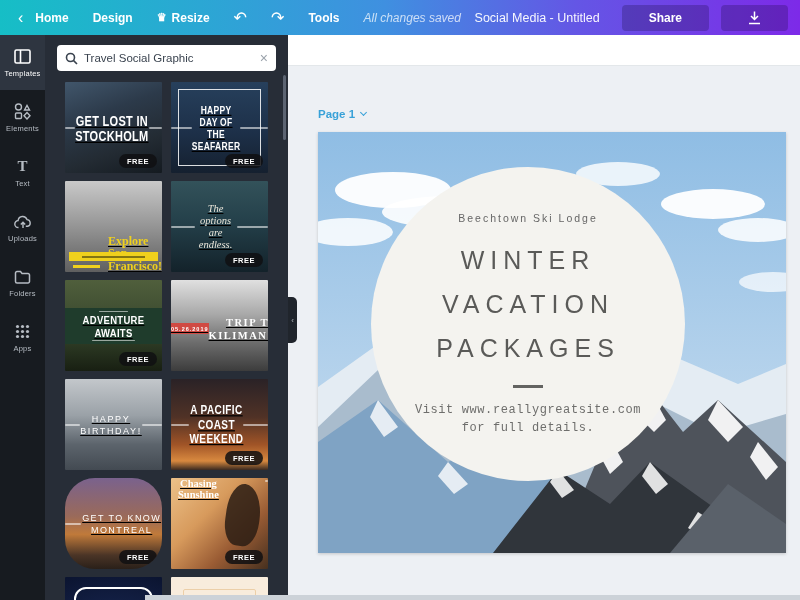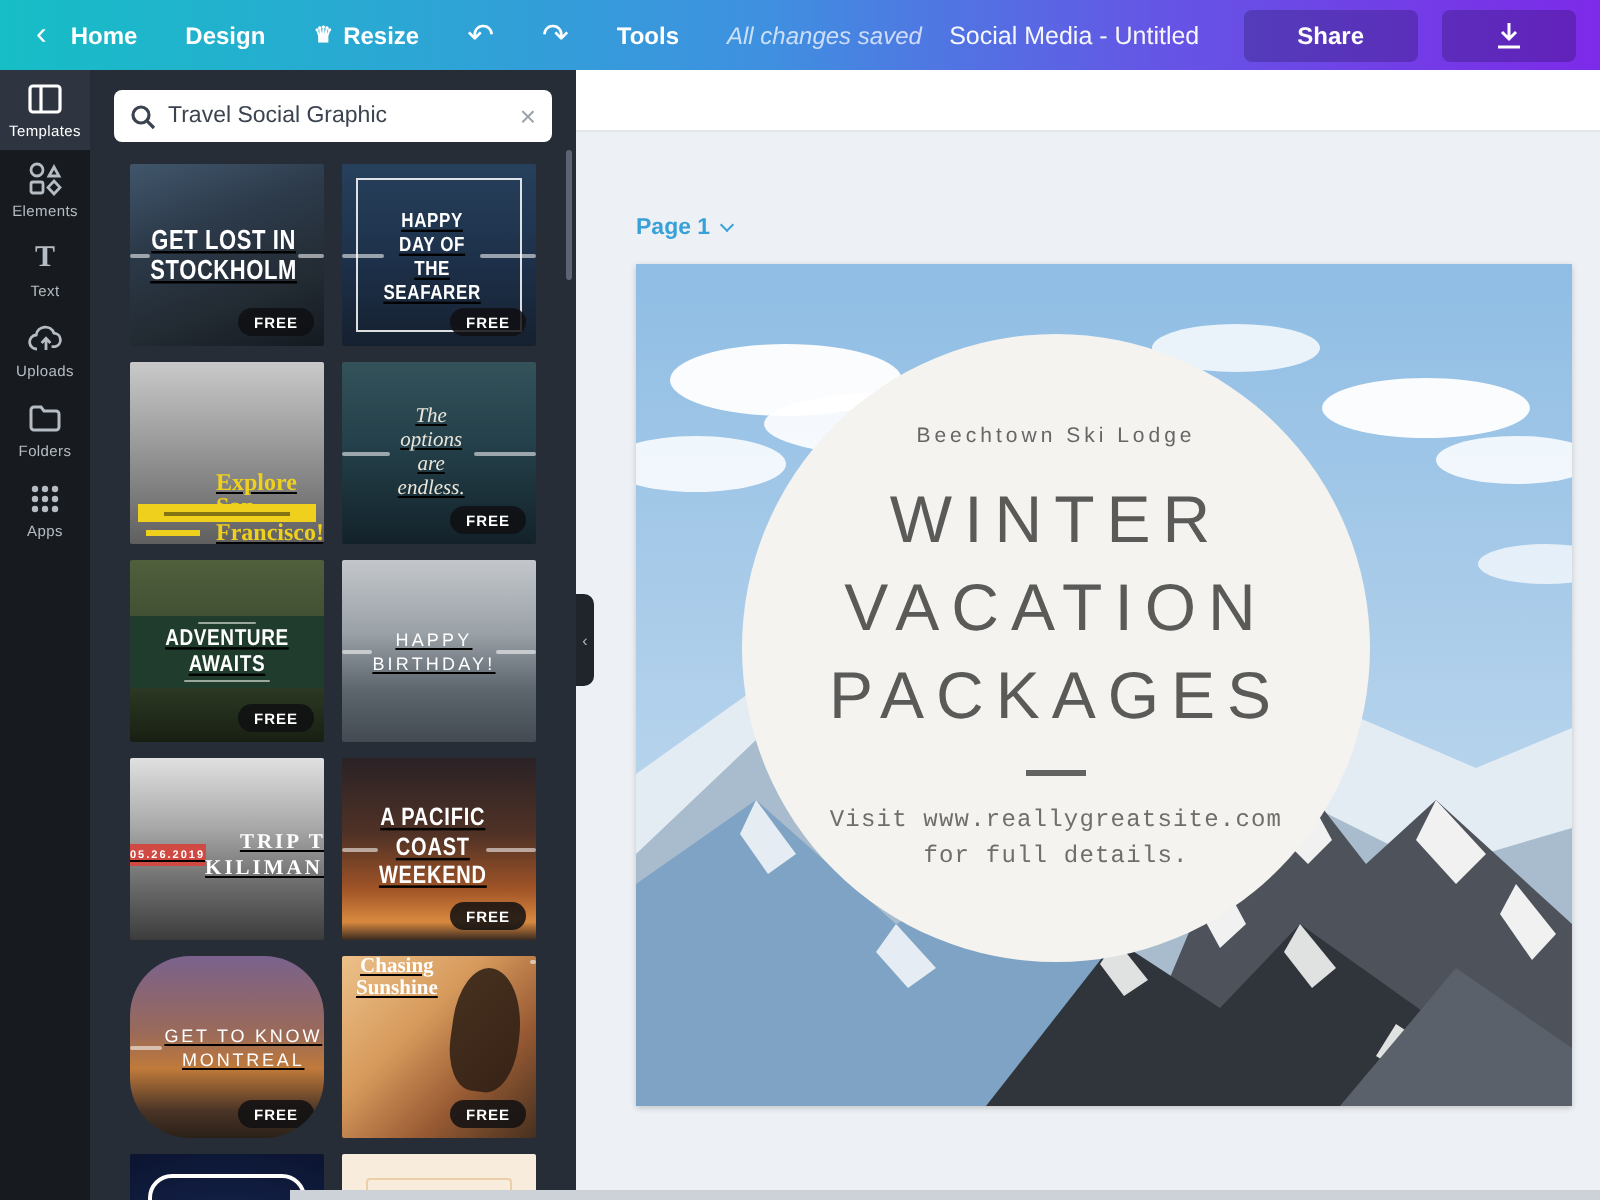--- a/index.html
+++ b/index.html
@@ -22,21 +22,21 @@
   .tb-btn { background:rgba(10,0,30,.22); border-radius:4px; padding:6px 27px; cursor:pointer;
     display:flex; align-items:center; gap:6px; }
   .publish-btn { background:#fff; color:#6a2ec7; border-radius:4px; padding:6px 12px;
     display:flex; align-items:center; gap:8px; cursor:pointer; }
   .chev { width:6px; height:6px; border-right:1.6px solid currentColor; border-bottom:1.6px solid currentColor;
     transform:rotate(45deg); margin-top:-3px; }
   .dl-svg { display:block; }
 
   
   .rail { position:absolute; top:35px; left:0; width:45px; height:565px; background:#171b20; }
-  .rail-item { height:40px; display:flex; flex-direction:column; align-items:center; justify-content:center;
+  .rail-item { height:55px; display:flex; flex-direction:column; align-items:center; justify-content:center;
     gap:3px; cursor:pointer; color:#b6bcc3; }
   .rail-item.active { background:#2e3540; color:#fff; }
   .rail-label { font-size:7.5px; letter-spacing:.2px; }
   .rail-ic { width:18px; height:18px; display:flex; align-items:center; justify-content:center; }
   .rail-ic svg { display:block; }
   .text-glyph { font-family:"Liberation Serif", serif; font-size:15px; font-weight:bold; line-height:1; }
 
   
   .panel { position:absolute; top:35px; left:45px; width:243px; height:565px; background:#272d37; overflow:hidden; }
   .searchbox { position:absolute; top:10px; left:12px; width:219px; height:26px; background:#fff;
@@ -107,21 +107,21 @@
   .page-label { position:absolute; left:30px; top:73px; color:#38a1d8; font-size:11.5px; font-weight:bold;
     display:flex; align-items:center; gap:6px; cursor:pointer; }
   .page-label .chev { border-color:#38a1d8; width:5px; height:5px; }
   .design { position:absolute; left:30px; top:97px; width:468px; height:421px;
     box-shadow:0 1px 3px rgba(0,0,0,.18); cursor:pointer; background:#9ec4e4; }
   .design svg { display:block; }
   .circle-text { position:absolute; left:52px; top:34px; width:316px; height:316px;
     display:flex; flex-direction:column; align-items:center; justify-content:center;
     text-align:center; color:#5e5e5c; }
   .kicker { font-size:10.5px; letter-spacing:2px; color:#666; margin-bottom:14px; }
-  .big-line { font-size:33px; font-weight:300; letter-spacing:6px; line-height:44px; color:#5a5a58; }
+  .big-line { font-size:25px; font-weight:300; letter-spacing:6px; line-height:44px; color:#5a5a58; }
   .divider { width:30px; height:3px; background:#636361; margin:15px auto 13px; }
   .foot-line { font-size:12px; letter-spacing:.6px; line-height:18px; color:#6e6e6c;font-family:Liberation Mono, monospace; }
 
   .window-edge { position:absolute; left:145px; bottom:0; width:655px; height:5px; background:#ccd2d8; }
 </style>
 </head>
 <body>
 
 <div class="app">
 
@@ -252,29 +252,29 @@
         <span class="free">FREE</span>
       </div>
       <div class="card t5">
         <div class="block">
           <i class="bar w30"></i>
           <div class="ttl">ADVENTURE AWAITS</div>
           <i class="bar w45"></i>
         </div>
         <span class="free">FREE</span>
       </div>
-      <div class="card t6">
-        <i class="bar w45"></i>
-        <div class="ttl">HAPPY BIRTHDAY!</div>
-        <i class="bar w60"></i>
-
-      </div>
       <div class="card t7">
         <div class="banner">05.26.2019</div>
         <div class="ttl">TRIP TO KILIMANJARO</div>
+        <i class="bar w60"></i>
+
+      </div>
+      <div class="card t6">
+        <i class="bar w45"></i>
+        <div class="ttl">HAPPY BIRTHDAY!</div>
         <i class="bar w60"></i>
 
       </div>
       <div class="card t8">
         <i class="bar w45"></i>
         <div class="ttl">A PACIFIC COAST WEEKEND</div>
         <i class="bar w60"></i>
         <span class="free">FREE</span>
       </div>
       <div class="card t9">

